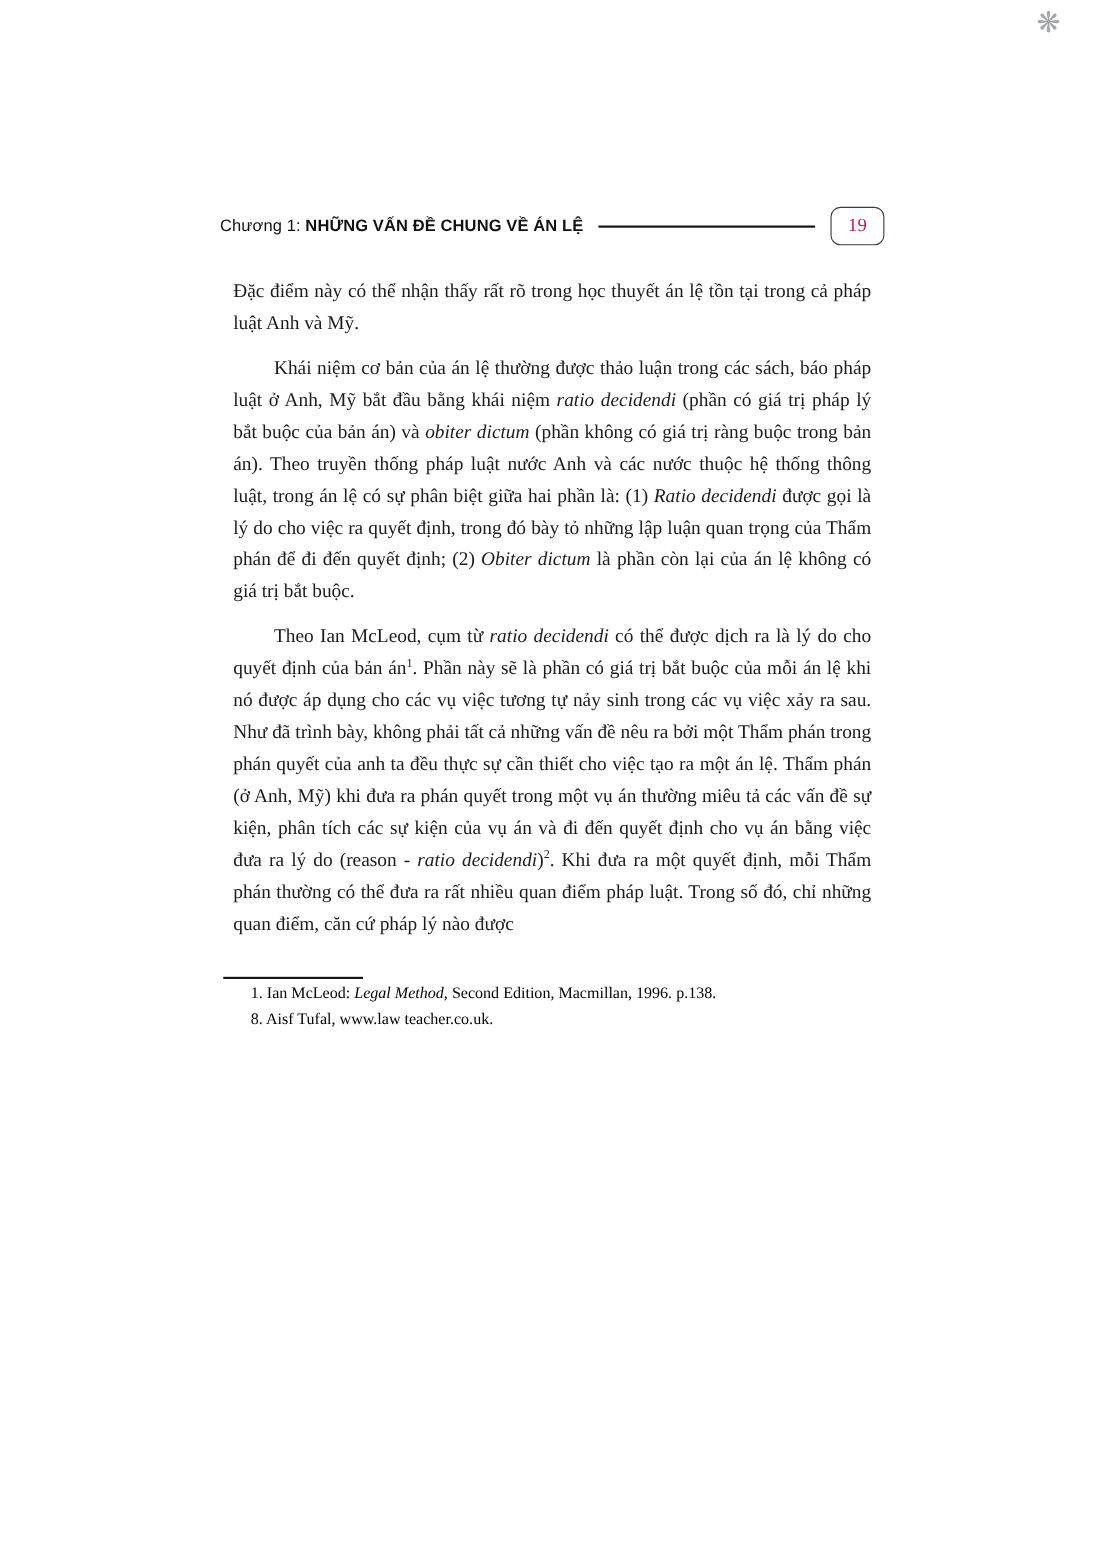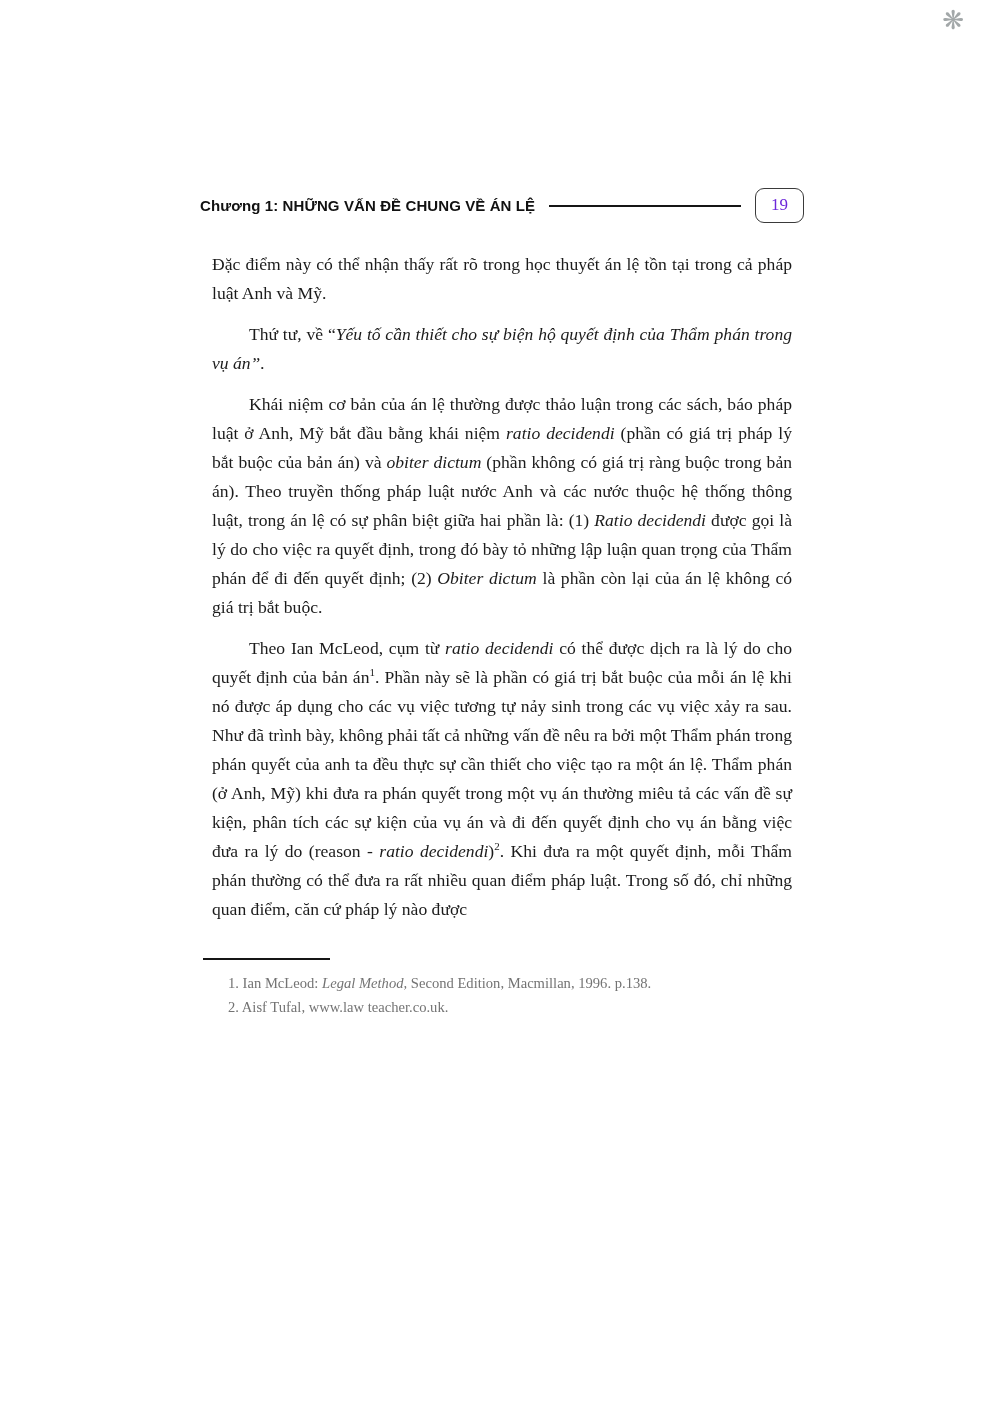--- a/index.html
+++ b/index.html
@@ -29,35 +29,35 @@
     width: 604px;
   }
   .header {
     display: flex;
     align-items: center;
     font-family: "Liberation Sans", sans-serif;
     font-size: 15px;
     color: #111;
   }
   .header .label { white-space: nowrap; letter-spacing: 0.1px; }
-  .header .label .prefix { font-weight: bold; }
+  .header .label .prefix { font-weight: normal; }
   .header .label .title { font-weight: bold; }
   .header .rule {
     flex: 1;
     height: 2px;
     background: #151515;
     margin: 0 14px 0 14px;
   }
   .pagebox {
     border: 1.6px solid #3a3a3a;
     border-radius: 9px;
     padding: 6px 15px 7px 15px;
     font-family: "Liberation Serif", serif;
     font-size: 17px;
-    color: #6d28d9;
+    color: #be185d;
     background: #fff;
   }
   .bodytext {
     margin-top: 27px;
     font-size: 17.6px;
     line-height: 29px;
     text-align: justify;
     color: #1b1b1b;
   }
   .bodytext p { margin: 12px; }
@@ -69,25 +69,25 @@
     vertical-align: super;
   }
   .fsep {
     width: 127px;
     height: 2px;
     background: #151515;
     margin-top: 34px;
     margin-left: 3px;
   }
   .footnotes {
-    margin-top: 11px;
+    margin-top: 1px;
     font-size: 14.6px;
     line-height: 24px;
     padding-left: 28px;
-    color: #737373;
+    color: #000000;
   }
 </style>
 </head>
 <body>
 
 <div class="page">
 
   <div class="corner-icon">❋</div>
 
   <div class="content">
@@ -97,26 +97,25 @@
         <span class="prefix">Chương 1: </span><span class="title">NHỮNG VẤN ĐỀ CHUNG VỀ ÁN LỆ</span>
       </span>
       <span class="rule"></span>
       <span class="pagebox">
         <span>19</span>
       </span>
     </div>
 
     <div class="bodytext">
         <p><span>Đặc điểm này có thể nhận thấy rất rõ trong học thuyết án lệ tồn tại trong cả pháp luật Anh và Mỹ.</span></p>
-        <p class="indent"><span>Thứ tư, về “</span><span class="italic">Yếu tố cần thiết cho sự biện hộ quyết định của Thẩm phán trong vụ án”.</span></p>
         <p class="indent"><span>Khái niệm cơ bản của án lệ thường được thảo luận trong các sách, báo pháp luật ở Anh, Mỹ bắt đầu bằng khái niệm </span><span class="italic">ratio decidendi</span><span> (phần có giá trị pháp lý bắt buộc của bản án) và </span><span class="italic">obiter dictum</span><span> (phần không có giá trị ràng buộc trong bản án). Theo truyền thống pháp luật nước Anh và các nước thuộc hệ thống thông luật, trong án lệ có sự phân biệt giữa hai phần là: (1) </span><span class="italic">Ratio decidendi</span><span> được gọi là lý do cho việc ra quyết định, trong đó bày tỏ những lập luận quan trọng của Thẩm phán để đi đến quyết định; (2) </span><span class="italic">Obiter dictum</span><span> là phần còn lại của án lệ không có giá trị bắt buộc.</span></p>
         <p class="indent"><span>Theo Ian McLeod, cụm từ </span><span class="italic">ratio decidendi</span><span> có thể được dịch ra là lý do cho quyết định của bản án</span><sup>1</sup><span>. Phần này sẽ là phần có giá trị bắt buộc của mỗi án lệ khi nó được áp dụng cho các vụ việc tương tự nảy sinh trong các vụ việc xảy ra sau. Như đã trình bày, không phải tất cả những vấn đề nêu ra bởi một Thẩm phán trong phán quyết của anh ta đều thực sự cần thiết cho việc tạo ra một án lệ. Thẩm phán (ở Anh, Mỹ) khi đưa ra phán quyết trong một vụ án thường miêu tả các vấn đề sự kiện, phân tích các sự kiện của vụ án và đi đến quyết định cho vụ án bằng việc đưa ra lý do (reason - </span><span class="italic">ratio decidendi</span><span>)</span><sup>2</sup><span>. Khi đưa ra một quyết định, mỗi Thẩm phán thường có thể đưa ra rất nhiều quan điểm pháp luật. Trong số đó, chỉ những quan điểm, căn cứ pháp lý nào được</span></p>
       </div>
 
     <div class="fsep"></div>
 
     <div class="footnotes">
         <p><span>1. Ian McLeod: </span><span class="italic">Legal Method,</span><span> Second Edition, Macmillan, 1996. p.138.</span></p>
-        <p><span>2. Aisf Tufal, www.law teacher.co.uk.</span></p>
+        <p><span>8. Aisf Tufal, www.law teacher.co.uk.</span></p>
       </div>
 
   </div>
 </div>
 
 </body></html>

